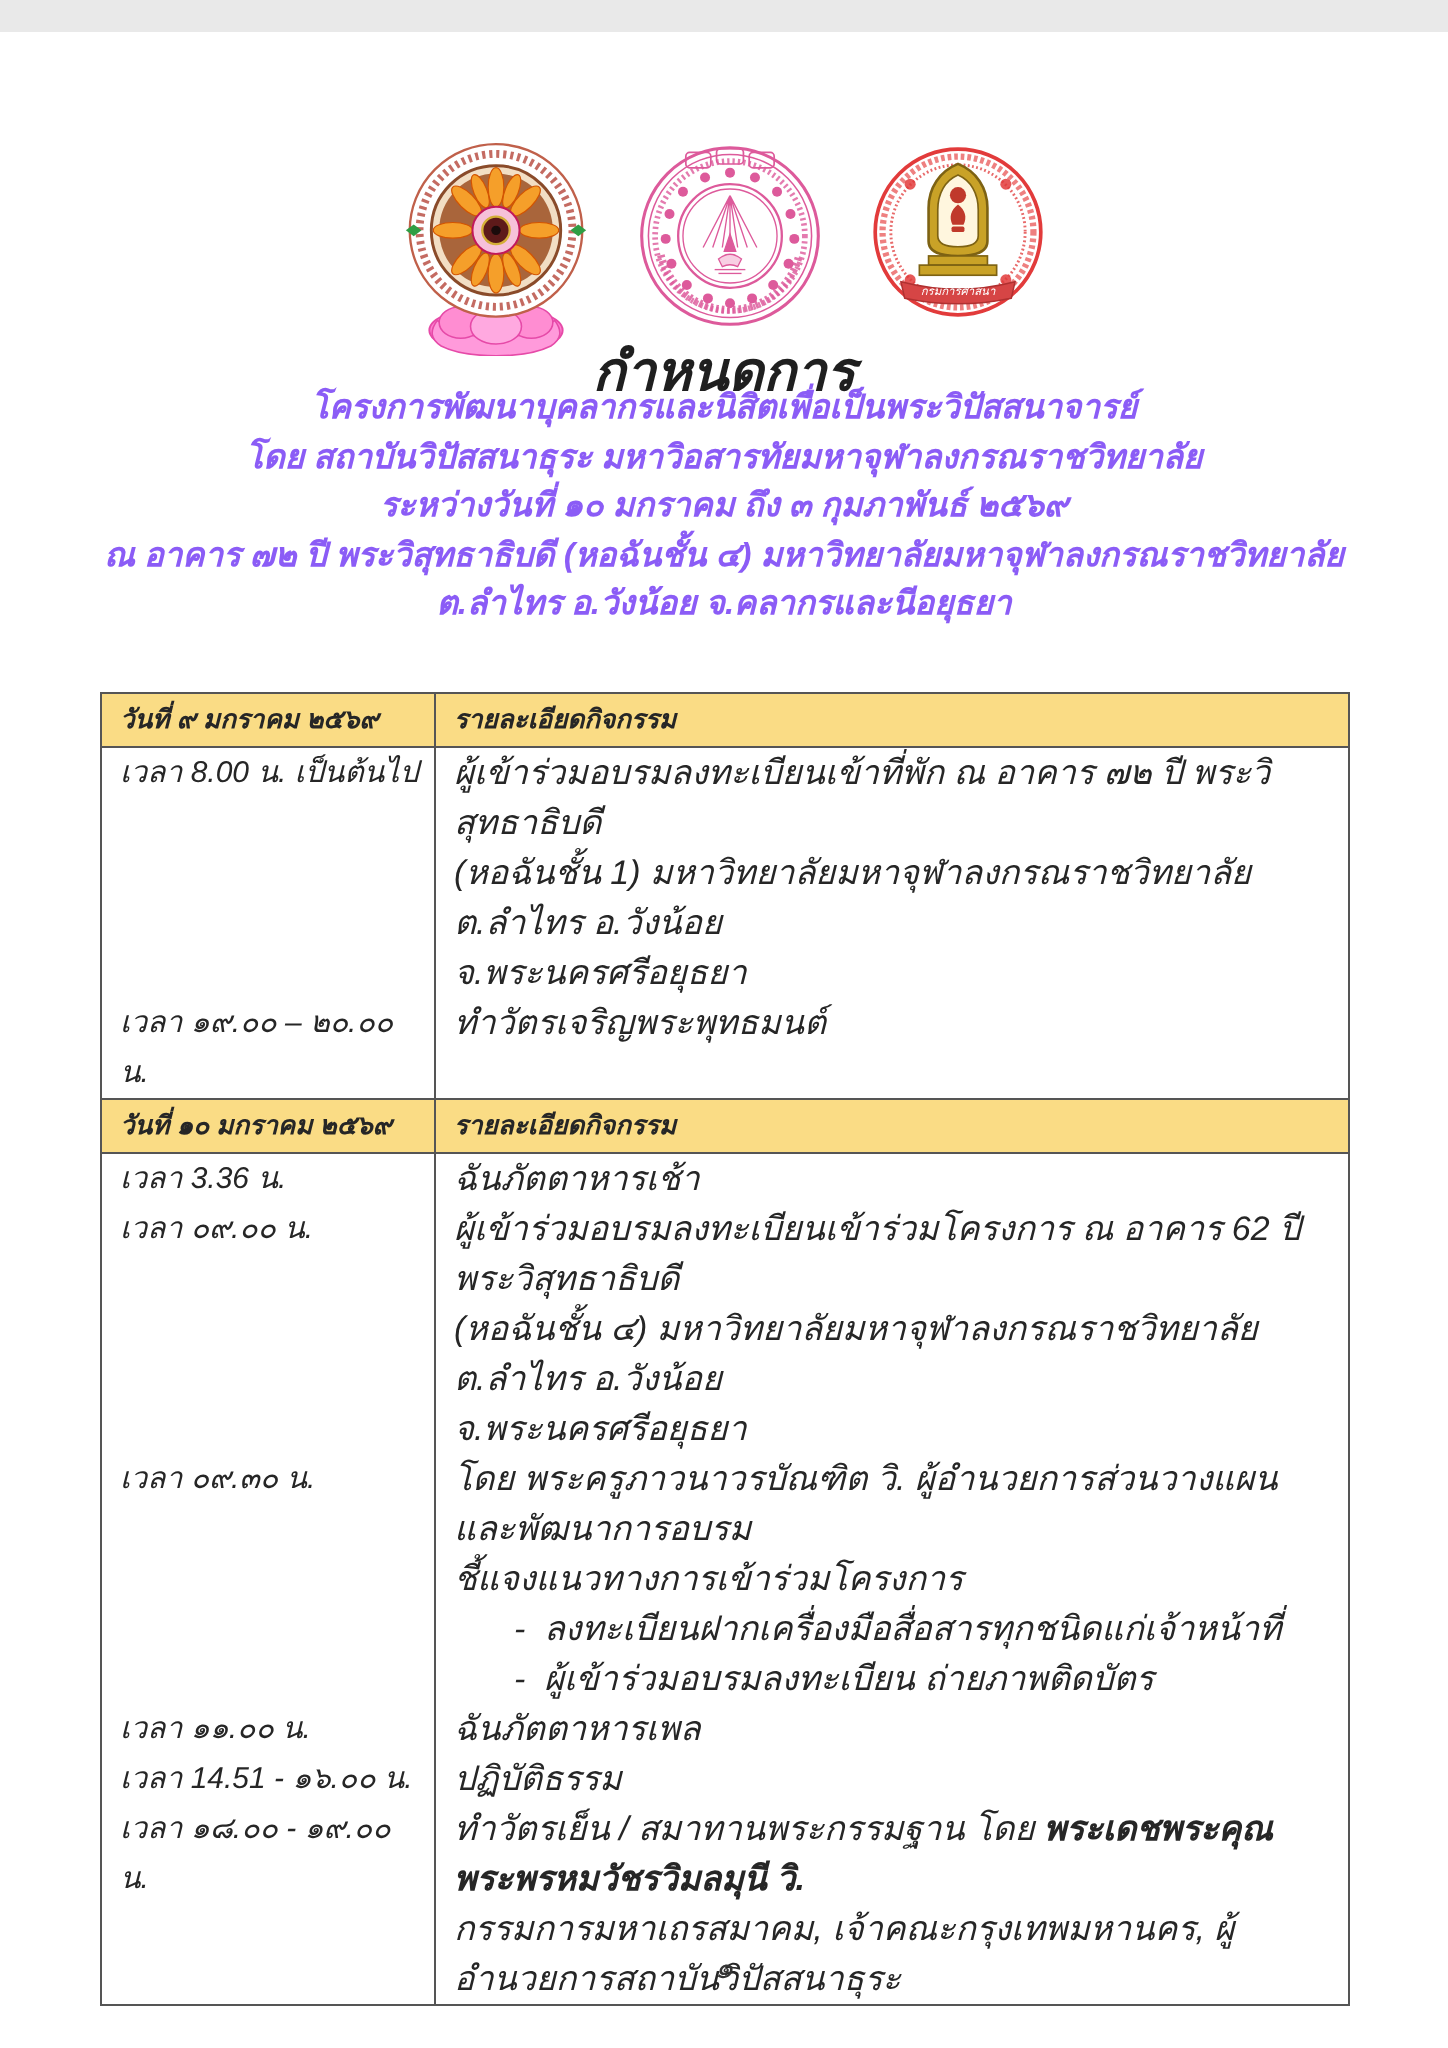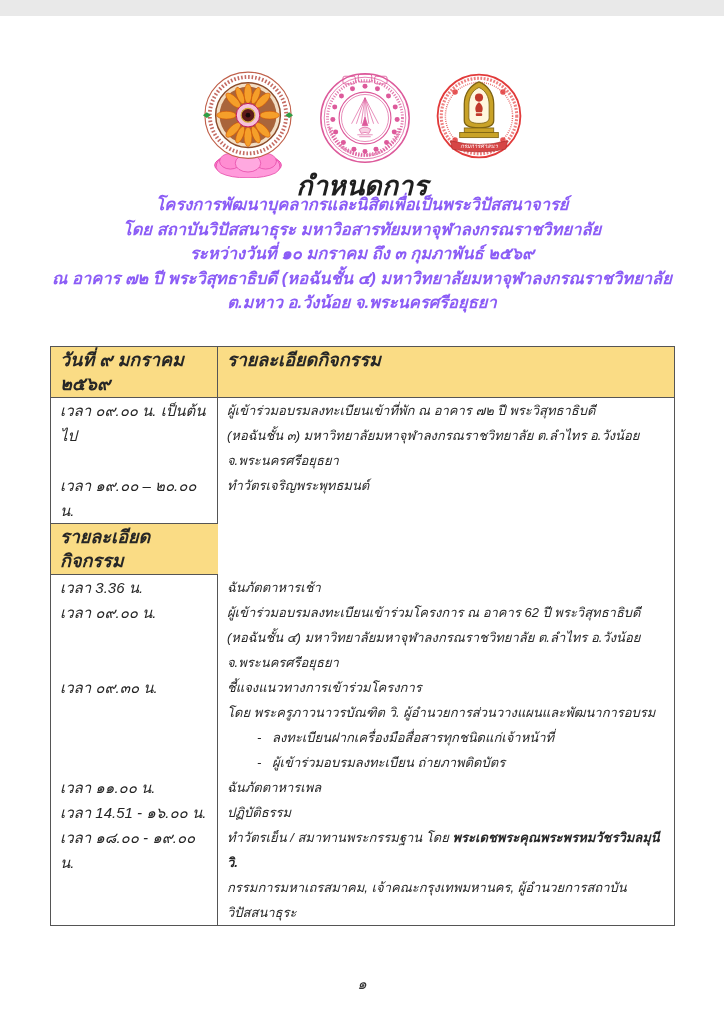--- a/index.html
+++ b/index.html
@@ -15,22 +15,22 @@
   .title{position:absolute;top:148px;left:0;width:100%;text-align:center;margin:0;
          font-size:27px;font-weight:bold;color:#1f1f1f;}
   .subtitle{position:absolute;top:176px;left:0;width:100%;text-align:center;
             font-weight:bold;font-size:16.5px;line-height:24.6px;color:#8b5cf6;}
 
   
   .table{position:absolute;left:50px;top:330px;width:623px;border:1px solid #555;background:#fff;}
   .trow{display:grid;grid-template-columns:167px 1fr;}
   .c1{border-right:1px solid #555;padding:0 6px 0 9px;line-height:25px;font-size:15px;}
   .c2{padding:0 9px;}
-  .ln{line-height:25px;font-size:13px;}
-  .hdr .c1,.hdr .c2{background:#FADC85;font-weight:bold;font-size:18px;line-height:24px;
+  .ln{line-height:25px;font-size:17px;}
+  .hdr .c1,.hdr .c2{background:#FADC85;font-weight:bold;font-size:13px;line-height:24px;
                     border-bottom:1px solid #555;padding-top:1px;padding-bottom:1px;color:#262626;}
   .section + .section .hdr .c1,
   .section + .section .hdr .c2{border-top:1px solid #555;}
   .body-row{padding:0;}
   .dash{padding-left:30px;}
   .dash-mark{display:inline-block;min-width:15px;}
   .b{font-weight:bold;}
 
   .page-number{position:absolute;top:956px;left:0;width:100%;text-align:center;
                font-size:15px;color:#333;}
@@ -137,69 +137,70 @@
       <text x="50" y="84.5" text-anchor="middle" font-size="6.2" fill="#ffffff" font-family="Liberation Sans, sans-serif">กรมการศาสนา</text>
     </svg>
   </div>
 
   <h1 class="title">กำหนดการ</h1>
   <div class="subtitle">
     <div>โครงการพัฒนาบุคลากรและนิสิตเพื่อเป็นพระวิปัสสนาจารย์</div>
     <div>โดย สถาบันวิปัสสนาธุระ มหาวิอสารทัยมหาจุฬาลงกรณราชวิทยาลัย</div>
     <div>ระหว่างวันที่ ๑๐ มกราคม ถึง ๓ กุมภาพันธ์ ๒๕๖๙</div>
     <div>ณ อาคาร ๗๒ ปี พระวิสุทธาธิบดี (หอฉันชั้น ๔) มหาวิทยาลัยมหาจุฬาลงกรณราชวิทยาลัย</div>
-    <div>ต.มหาว อ.วังน้อย จ.พระนครศรีอยุธยา</div>
+    <div>ต.ลำไทร อ.วังน้อย จ.คลากรและนีอยุธยา</div>
   </div>
 
   <div class="table">
 
     <div class="section">
       <div class="trow hdr">
         <div class="c1">วันที่ ๙ มกราคม ๒๕๖๙</div>
         <div class="c2">รายละเอียดกิจกรรม</div>
       </div>
       <div class="trow body-row">
-        <div class="c1">เวลา ๐๙.๐๐ น. เป็นต้นไป</div>
+        <div class="c1">เวลา 8.00 น. เป็นต้นไป</div>
         <div class="c2">
           <div class="ln">ผู้เข้าร่วมอบรมลงทะเบียนเข้าที่พัก ณ อาคาร ๗๒ ปี พระวิสุทธาธิบดี</div>
-          <div class="ln">(หอฉันชั้น ๓) มหาวิทยาลัยมหาจุฬาลงกรณราชวิทยาลัย ต.ลำไทร อ.วังน้อย</div>
+          <div class="ln">(หอฉันชั้น 1) มหาวิทยาลัยมหาจุฬาลงกรณราชวิทยาลัย ต.ลำไทร อ.วังน้อย</div>
           <div class="ln">จ.พระนครศรีอยุธยา</div>
         </div>
       </div>
       <div class="trow body-row">
         <div class="c1">เวลา ๑๙.๐๐ – ๒๐.๐๐ น.</div>
         <div class="c2">
           <div class="ln">ทำวัตรเจริญพระพุทธมนต์</div>
         </div>
       </div>
     </div>
 
     <div class="section">
       <div class="trow hdr">
+        <div class="c1">วันที่ ๑๐ มกราคม ๒๕๖๙</div>
         <div class="c2">รายละเอียดกิจกรรม</div>
       </div>
       <div class="trow body-row">
         <div class="c1">เวลา 3.36 น.</div>
         <div class="c2">
           <div class="ln">ฉันภัตตาหารเช้า</div>
         </div>
       </div>
       <div class="trow body-row">
         <div class="c1">เวลา ๐๙.๐๐ น.</div>
         <div class="c2">
           <div class="ln">ผู้เข้าร่วมอบรมลงทะเบียนเข้าร่วมโครงการ ณ อาคาร 62 ปี พระวิสุทธาธิบดี</div>
           <div class="ln">(หอฉันชั้น ๔) มหาวิทยาลัยมหาจุฬาลงกรณราชวิทยาลัย ต.ลำไทร อ.วังน้อย</div>
           <div class="ln">จ.พระนครศรีอยุธยา</div>
         </div>
       </div>
       <div class="trow body-row">
         <div class="c1">เวลา ๐๙.๓๐ น.</div>
         <div class="c2">
+          <div class="ln">โดย พระครูภาวนาวรบัณฑิต วิ. ผู้อำนวยการส่วนวางแผนและพัฒนาการอบรม</div>
           <div class="ln">ชี้แจงแนวทางการเข้าร่วมโครงการ</div>
-          <div class="ln">โดย พระครูภาวนาวรบัณฑิต วิ. ผู้อำนวยการส่วนวางแผนและพัฒนาการอบรม</div>
           <div class="ln dash">
             <span class="dash-mark">-</span><span>ลงทะเบียนฝากเครื่องมือสื่อสารทุกชนิดแก่เจ้าหน้าที่</span>
           </div>
           <div class="ln dash">
             <span class="dash-mark">-</span><span>ผู้เข้าร่วมอบรมลงทะเบียน ถ่ายภาพติดบัตร</span>
           </div>
         </div>
       </div>
       <div class="trow body-row">
         <div class="c1">เวลา ๑๑.๐๐ น.</div>

